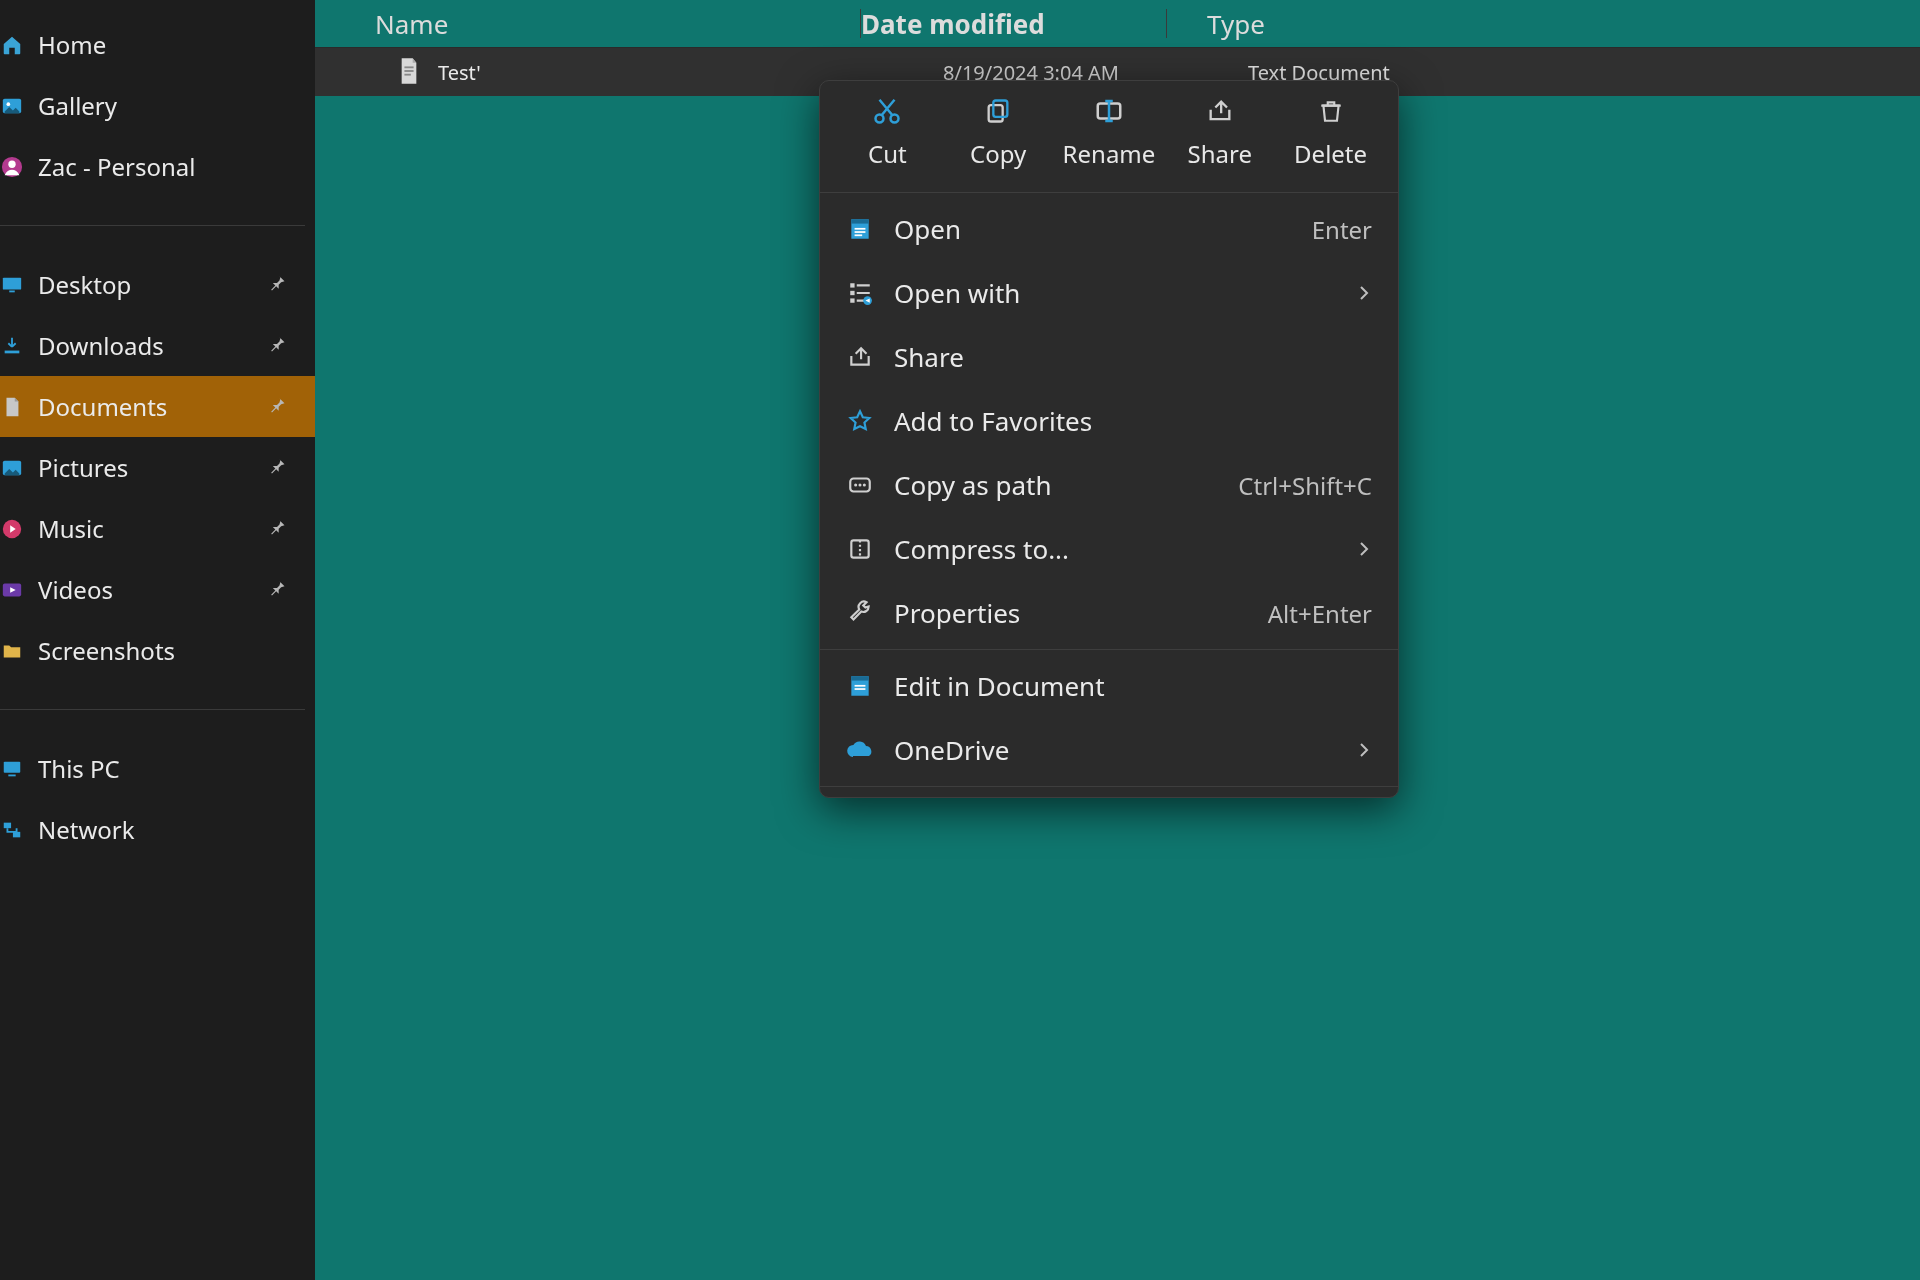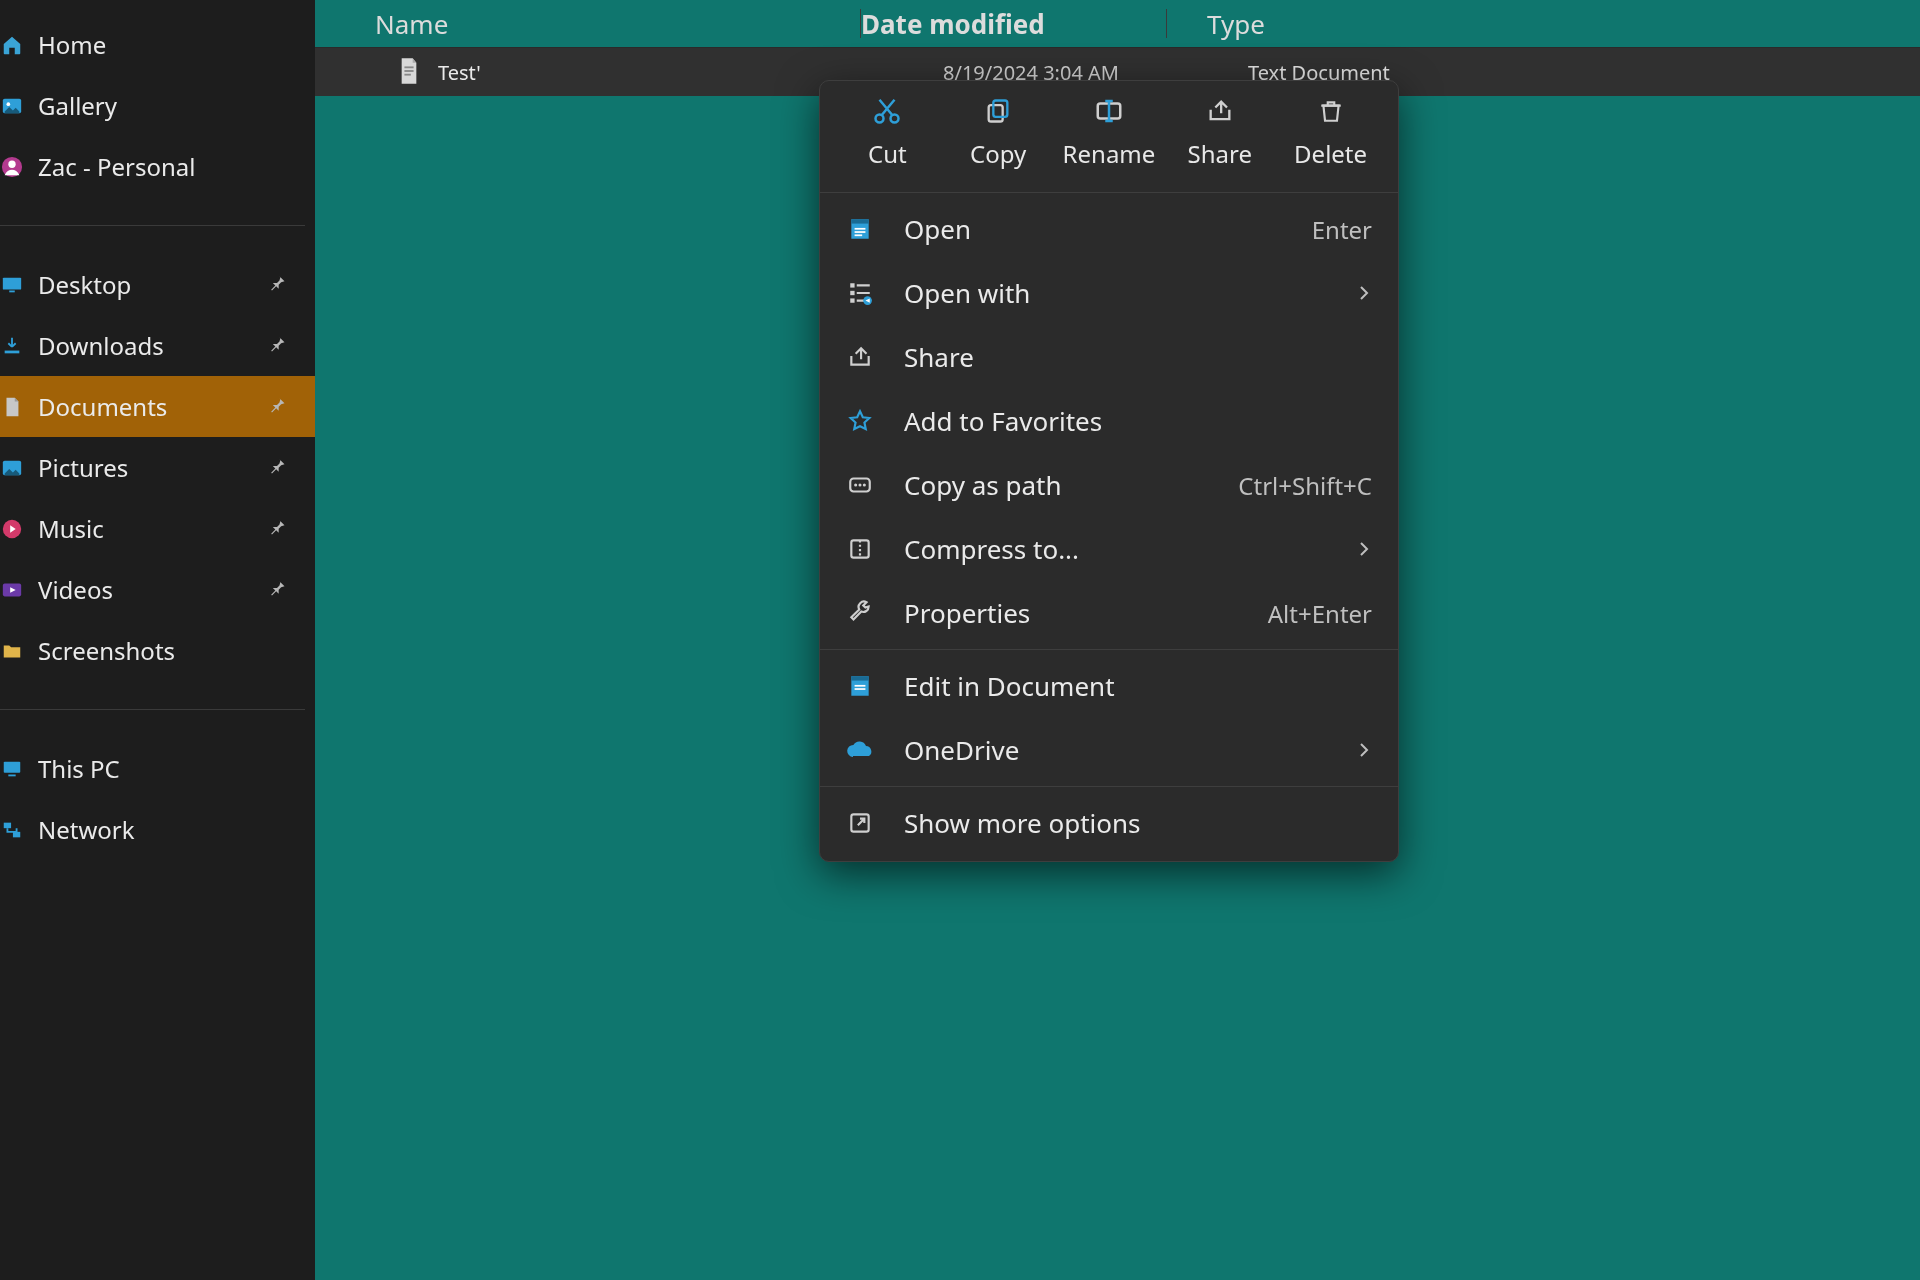--- a/index.html
+++ b/index.html
@@ -106,21 +106,21 @@
     gap:10px;
     color:#e8e8e8;
     font-size: 24px;
     width: 100px;
   }
   .ctx-action .icon { width:32px; height:32px; display:flex; align-items:center; justify-content:center; }
   .ctx-cut .icon { color:#2e9fd8; }
   .ctx-sep { height:1px; background:#3e3e3e; margin: 4px 0; }
   .ctx-item {
     display:flex; align-items:center;
-    gap: 30px;
+    gap: 20px;
     padding: 14px 26px;
     font-size: 26px;
     color:#eaeaea;
   }
   .ctx-item .icon { width:28px; height:28px; display:flex; align-items:center; justify-content:center; flex:0 0 28px; }
   .ctx-item .text { flex:1; }
   .ctx-item .hint { color:#bfbfbf; font-size: 24px; }
   .ctx-item .chev { color:#bfbfbf; width:16px; display:flex; justify-content:center; }
   svg { display:block; }
 </style>
@@ -466,24 +466,15 @@
         <span class="text">OneDrive</span>
         <span class="chev">
           <svg viewBox="0 0 10 16" width="10" height="16">
               <path d="M2 2l6 6-6 6" fill="none" stroke="#bfbfbf" stroke-width="2"></path>
             </svg>
         </span>
       </div>
 
       <div class="ctx-sep"></div>
 
-      <div class="ctx-item">
-        <span class="icon">
-          <svg viewBox="0 0 24 24" width="26" height="26">
-              <rect x="4" y="4" width="16" height="16" rx="2" fill="none" stroke="#cfcfcf" stroke-width="2"></rect>
-              <path d="M10 14l6-6M12 8h4v4" fill="none" stroke="#cfcfcf" stroke-width="2"></path>
-            </svg>
-        </span>
-        <span class="text">Show more options</span>
-      </div>
     </div>
   </div>
 </div>
 
 </body></html>

